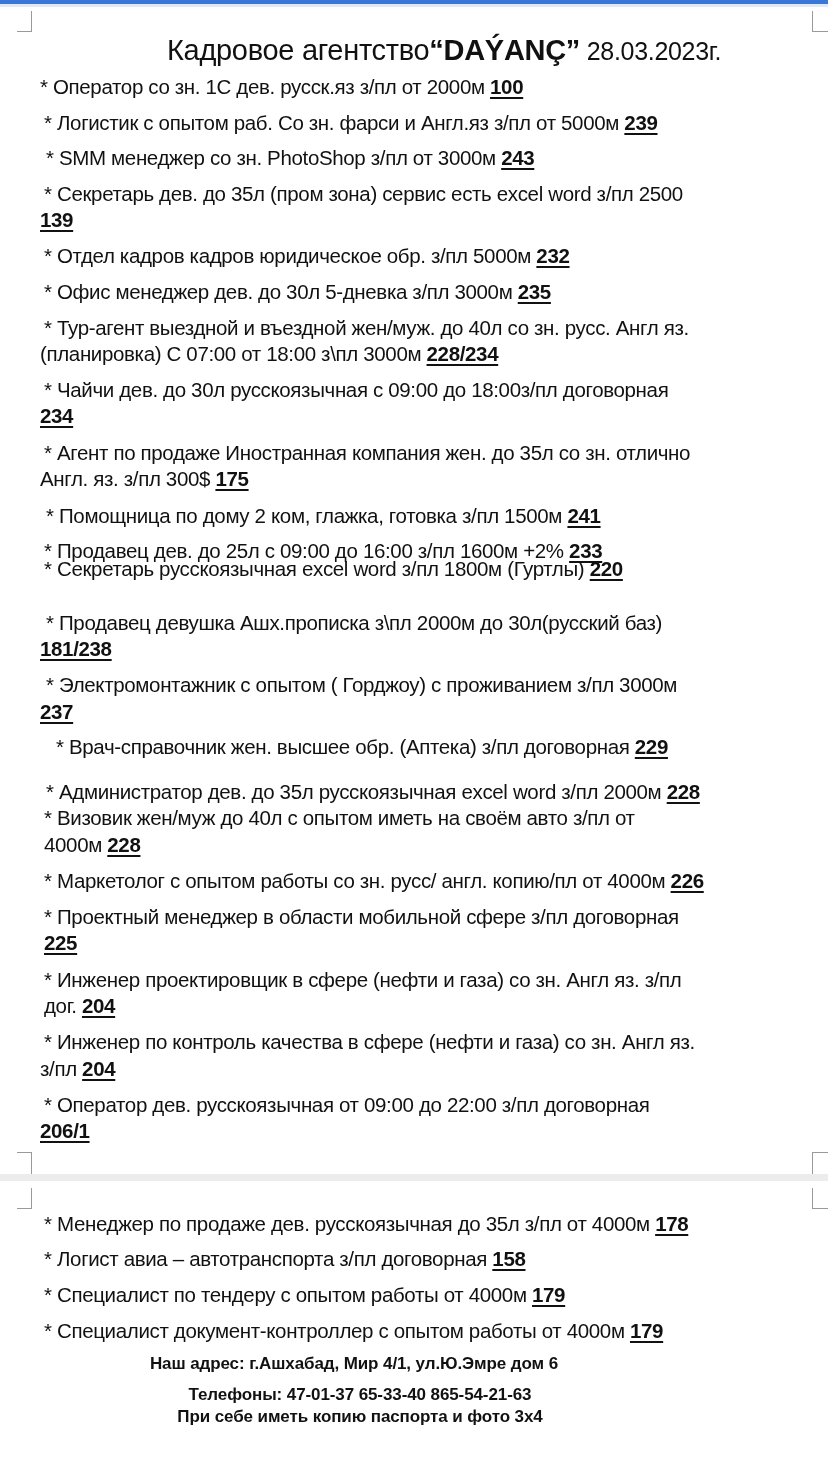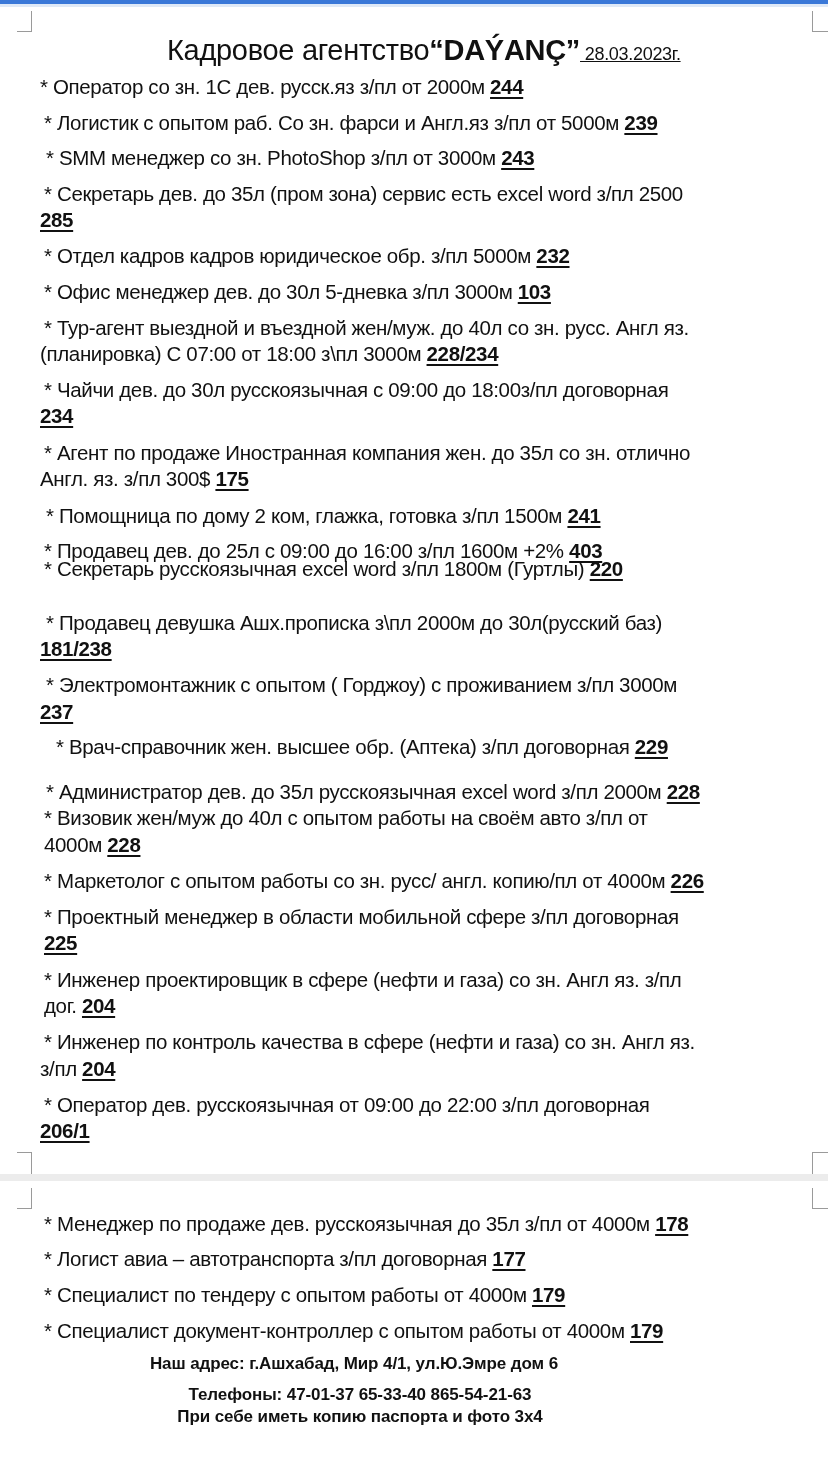--- a/index.html
+++ b/index.html
@@ -13,21 +13,21 @@
   .c-tl { left:17px; top:11px; border-right-width:1px; border-bottom-width:1px; height:20px; }
   .c-tr { left:812px; top:11px; border-left-width:1px; border-bottom-width:1px; height:20px; width:16px; }
   .c-bl1 { left:17px; top:1152px; border-top-width:1px; border-right-width:1px; height:22px; }
   .c-br1 { left:812px; top:1152px; border-top-width:1px; border-left-width:1px; height:22px; width:16px; }
   .c-bl2 { left:17px; top:1188px; border-right-width:1px; border-bottom-width:1px; height:20px; }
   .c-br2 { left:812px; top:1188px; border-left-width:1px; border-bottom-width:1px; height:20px; width:16px; }
   .pagebreak { position:absolute; left:0; top:1174px; width:828px; height:7px; background:#ececec; }
 
   .title { position:absolute; top:34px; left:167px; white-space:nowrap; font-size:29px; letter-spacing:-0.3px; }
   .title .brand { font-weight:bold; }
-  .title .date { font-size:18px;text-decoration:underline; }
+  .title .date { font-size:25px; }
 
   .jobs { position:absolute; left:0; top:0; width:828px; }
   .line { position:absolute; white-space:nowrap; font-size:20.5px; letter-spacing:-0.35px; line-height:24px; }
   .code { font-weight:bold; text-decoration:underline; text-decoration-thickness:2px; text-underline-offset:3px; }
 
   .footer { position:absolute; left:0; width:708px; text-align:center; font-size:17px; font-weight:bold; white-space:nowrap; letter-spacing:-0.1px;}
 </style>
 </head>
 <body>
 
@@ -41,55 +41,55 @@
 <div class="pagebreak"></div>
 <div class="corner c-bl2"></div>
 <div class="corner c-br2"></div>
 
 <div class="title">
   <span>Кадровое агентство</span><span class="brand">“DAÝANÇ”</span><span class="date"> 28.03.2023г.</span>
 </div>
 
 <div class="jobs">
 
-  <div class="line" style="left:40px;top:75px"><span>* Оператор со зн. 1С дев.  русск.яз з/пл от 2000м  </span><span class="code">244</span></div>
+  <div class="line" style="left:40px;top:75px"><span>* Оператор со зн. 1С дев.  русск.яз з/пл от 2000м  </span><span class="code">100</span></div>
   <div class="line" style="left:44px;top:111px"><span> * Логистик с опытом раб. Со зн. фарси и Англ.яз з/пл от 5000м  </span><span class="code">239</span></div>
   <div class="line" style="left:46px;top:146px"><span>  * SMM менеджер со зн. PhotoShop  з/пл от 3000м </span><span class="code">243</span></div>
   <div class="line" style="left:44px;top:182px"><span> * Секретарь дев. до 35л (пром зона) сервис есть excel word з/пл 2500</span></div>
-  <div class="line" style="left:40px;top:208px"><span class="code">285</span></div>
+  <div class="line" style="left:40px;top:208px"><span class="code">139</span></div>
   <div class="line" style="left:44px;top:244px"><span> * Отдел кадров кадров юридическое  обр. з/пл 5000м  </span><span class="code">232</span></div>
-  <div class="line" style="left:44px;top:280px"><span> * Офис менеджер  дев. до 30л 5-дневка з/пл 3000м    </span><span class="code">103</span></div>
+  <div class="line" style="left:44px;top:280px"><span> * Офис менеджер  дев. до 30л 5-дневка з/пл 3000м    </span><span class="code">235</span></div>
   <div class="line" style="left:44px;top:316px"><span> * Тур-агент выездной и въездной   жен/муж. до 40л со зн. русс. Англ яз.</span></div>
   <div class="line" style="left:40px;top:342px"><span>(планировка) С 07:00 от 18:00 з\пл 3000м   </span><span class="code">228/234</span></div>
   <div class="line" style="left:44px;top:378px"><span> *  Чайчи дев. до 30л русскоязычная  с 09:00 до 18:00з/пл договорная</span></div>
   <div class="line" style="left:40px;top:404px"><span class="code">234</span></div>
   <div class="line" style="left:44px;top:441px"><span> * Агент по продаже Иностранная компания жен. до 35л со зн. отлично</span></div>
   <div class="line" style="left:40px;top:467px"><span>Англ. яз. з/пл 300$   </span><span class="code">175</span></div>
   <div class="line" style="left:46px;top:504px"><span>  * Помощница по дому 2 ком, глажка, готовка з/пл 1500м   </span><span class="code">241</span></div>
-  <div class="line" style="left:44px;top:539px"><span> * Продавец дев. до 25л с 09:00 до 16:00 з/пл 1600м +2%  </span><span class="code">403</span></div>
+  <div class="line" style="left:44px;top:539px"><span> * Продавец дев. до 25л с 09:00 до 16:00 з/пл 1600м +2%  </span><span class="code">233</span></div>
   <div class="line" style="left:44px;top:557px"><span> * Секретарь русскоязычная excel word з/пл 1800м (Гуртлы)   </span><span class="code">220</span></div>
   <div class="line" style="left:46px;top:611px"><span>  * Продавец девушка Ашх.прописка з\пл 2000м до 30л(русский баз)</span></div>
   <div class="line" style="left:40px;top:637px"><span class="code">181/238</span></div>
   <div class="line" style="left:46px;top:673px"><span>  * Электромонтажник с опытом ( Горджоу) с проживанием з/пл 3000м</span></div>
   <div class="line" style="left:40px;top:700px"><span class="code">237</span></div>
   <div class="line" style="left:56px;top:735px"><span> * Врач-справочник жен.  высшее обр. (Аптека) з/пл договорная </span><span class="code">229</span></div>
   <div class="line" style="left:46px;top:780px"><span>  * Администратор дев. до 35л русскоязычная excel word з/пл 2000м </span><span class="code">228</span></div>
-  <div class="line" style="left:44px;top:806px"><span> * Визовик жен/муж до 40л  с опытом работы на своём авто з/пл от</span></div>
+  <div class="line" style="left:44px;top:806px"><span> * Визовик жен/муж до 40л  с опытом иметь на своём авто з/пл от</span></div>
   <div class="line" style="left:44px;top:833px"><span> 4000м </span><span class="code">228</span></div>
   <div class="line" style="left:44px;top:869px"><span> * Маркетолог с опытом работы со зн. русс/ англ. копию/пл от 4000м </span><span class="code">226</span></div>
   <div class="line" style="left:44px;top:905px"><span> * Проектный менеджер  в области  мобильной сфере з/пл договорная</span></div>
   <div class="line" style="left:44px;top:931px"><span> </span><span class="code">225</span></div>
   <div class="line" style="left:44px;top:968px"><span> * Инженер проектировщик в сфере (нефти и газа)  со зн. Англ яз. з/пл</span></div>
   <div class="line" style="left:44px;top:994px"><span> дог. </span><span class="code">204</span></div>
   <div class="line" style="left:44px;top:1030px"><span> * Инженер по контроль качества в сфере (нефти и газа) со зн. Англ яз.</span></div>
   <div class="line" style="left:40px;top:1057px"><span>з/пл </span><span class="code">204</span></div>
   <div class="line" style="left:44px;top:1093px"><span> * Оператор дев. русскоязычная от 09:00 до 22:00 з/пл договорная</span></div>
   <div class="line" style="left:40px;top:1119px"><span class="code">206/1</span></div>
 
   <div class="line" style="left:44px;top:1212px"><span> * Менеджер по продаже дев. русскоязычная до 35л з/пл от 4000м </span><span class="code">178</span></div>
-  <div class="line" style="left:44px;top:1247px"><span> * Логист авиа – автотранспорта  з/пл договорная </span><span class="code">177</span></div>
+  <div class="line" style="left:44px;top:1247px"><span> * Логист авиа – автотранспорта  з/пл договорная </span><span class="code">158</span></div>
   <div class="line" style="left:44px;top:1283px"><span> * Специалист по тендеру с опытом работы от 4000м </span><span class="code">179</span></div>
   <div class="line" style="left:44px;top:1319px"><span> * Специалист документ-контроллер с опытом работы от 4000м </span><span class="code">179</span></div>
 </div>
 
 <div class="footer" style="top:1354px">Наш адрес: г.Ашхабад, Мир 4/1, ул.Ю.Эмре дом 6</div>
 <div class="footer" style="top:1385px;padding-left:6px">Телефоны: 47-01-37   65-33-40   865-54-21-63</div>
 <div class="footer" style="top:1407px;padding-left:6px">При себе иметь копию паспорта и фото 3х4</div>
 
 </body></html>

